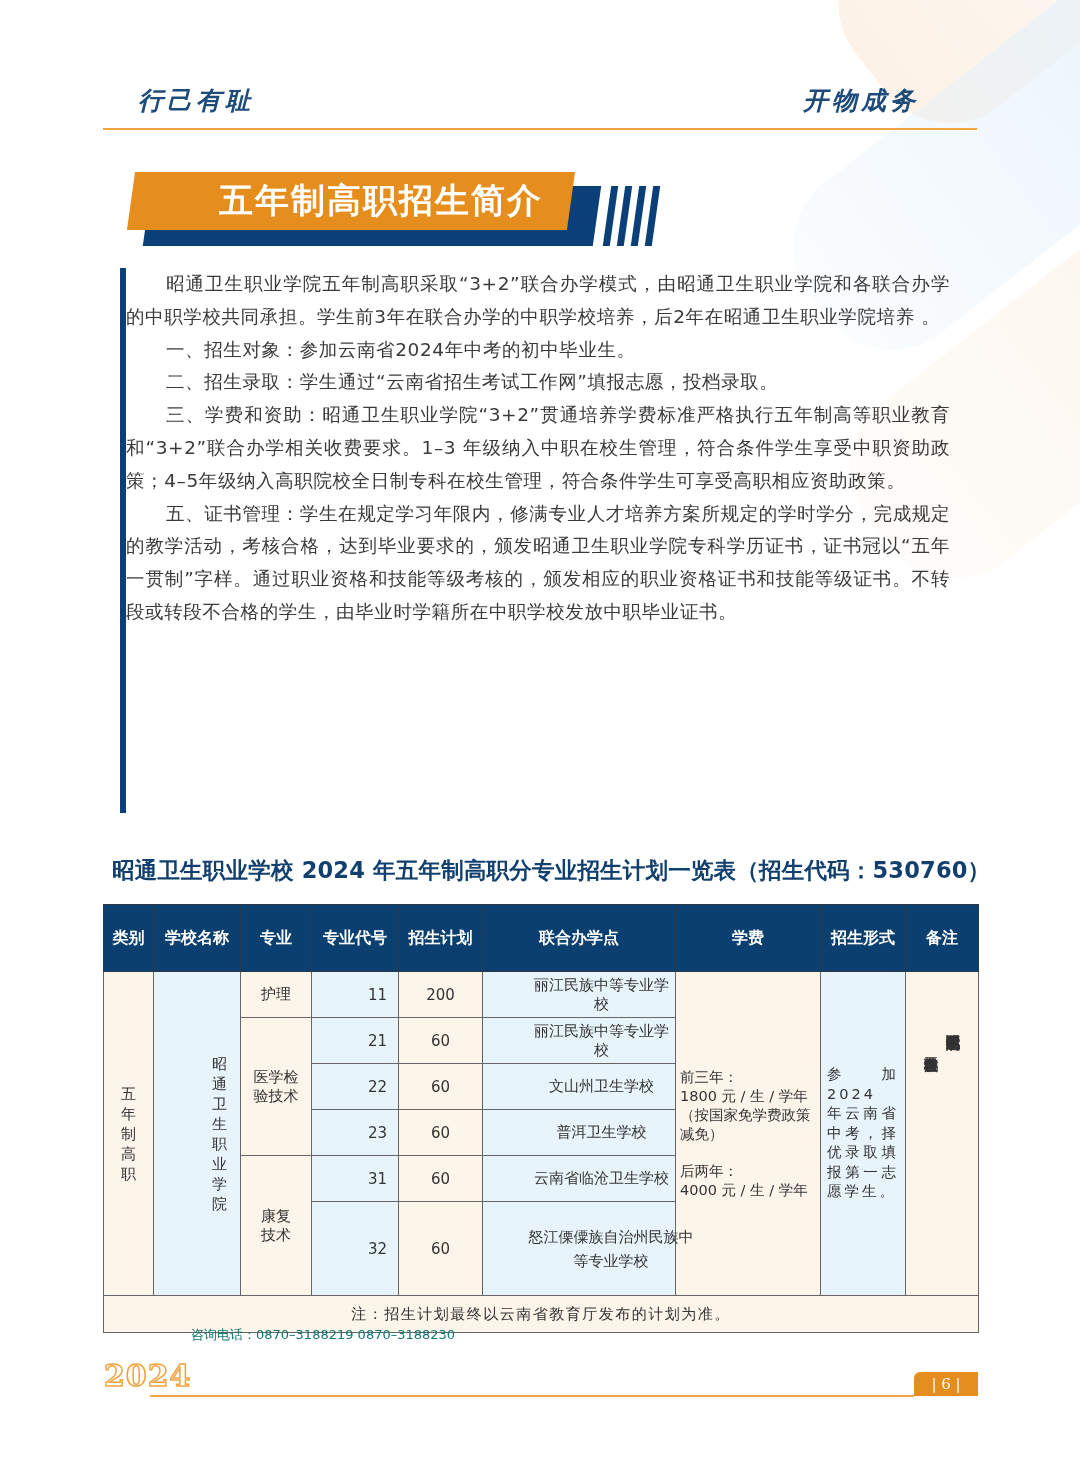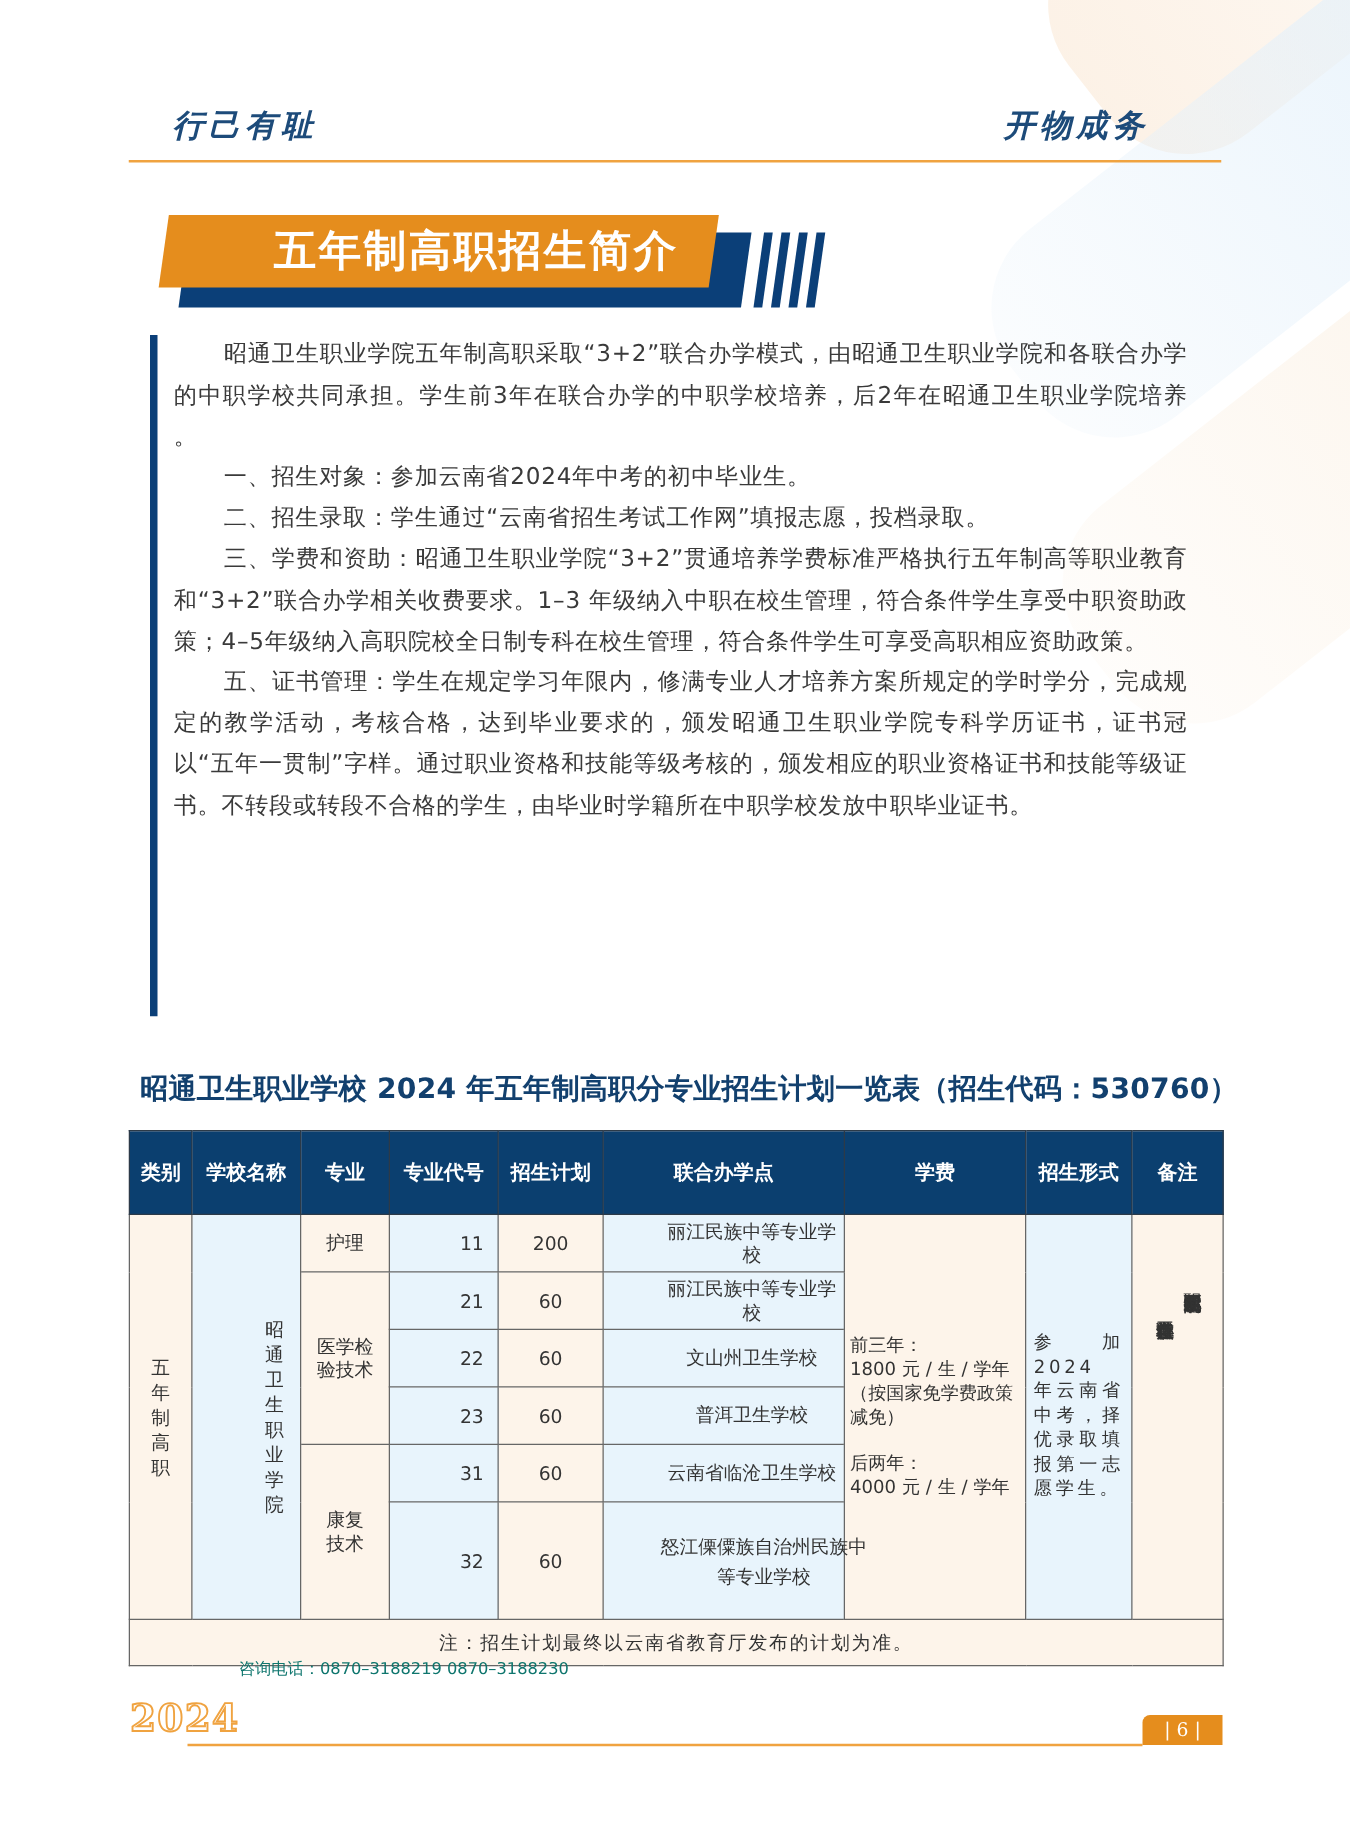--- a/index.html
+++ b/index.html
@@ -20,21 +20,21 @@
   .header-rule { position: absolute; left: 103px; top: 128px; width: 874px; height: 2px; background: #f0a340; }
 
   .banner { position: absolute; left: 125px; top: 170px; width: 540px; height: 80px; }
   .banner .navy { position: absolute; left: 22px; top: 16px; width: 450px; height: 60px; background: #0b3f78; transform: skewX(-8deg); }
   .banner .orange { position: absolute; left: 6px; top: 2px; width: 440px; height: 58px; background: #e58d1d; transform: skewX(-8deg); }
   .banner .stripe { position: absolute; top: 16px; width: 7px; height: 60px; background: #0b3f78; transform: skewX(-8deg); }
   .banner .title { position: absolute; left: 62px; top: 8px; font-size: 34px; font-weight: bold; color: #ffffff; letter-spacing: 2px; margin-left: 32px; }
 
   .intro { position: absolute; left: 120px; top: 268px; width: 830px; }
   .intro .bar { position: absolute; left: 0; top: 0; width: 6px; height: 545px; background: #0b3f78; }
-  .intro p { margin: 0; padding-left: 19px; font-size: 18.5px; line-height: 32.8px; color: #3a3a3a; text-align: justify; letter-spacing: 0.6px; }
+  .intro p { margin: 0; padding-left: 6px; font-size: 18.5px; line-height: 32.8px; color: #3a3a3a; text-align: justify; letter-spacing: 0.6px; }
   .intro p.indent { text-indent: 40px; }
 
   .table-title { position: absolute; left: 112px; top: 855px; font-size: 22.5px; font-weight: bold; color: #12406e; white-space: nowrap; letter-spacing: 0.2px; }
 
   .plan { position: absolute; left: 103px; top: 904px; border-collapse: collapse; table-layout: fixed; width: 875px; }
   .plan th, .plan td { border: 1.5px solid #666; padding: 0; text-align: center; vertical-align: middle; font-size: 15px; color: #333; }
   .plan th { background: #0b3f6f; color: #fff; font-weight: bold; height: 66px; font-size: 16px; border-color: #2c3a48; }
   .plan td.warm { background: #fdf4ea; }
   .plan td.cool { background: #e8f4fc; padding-left: 45px; }
   .plan td.vert-chars { line-height: 20px; }

